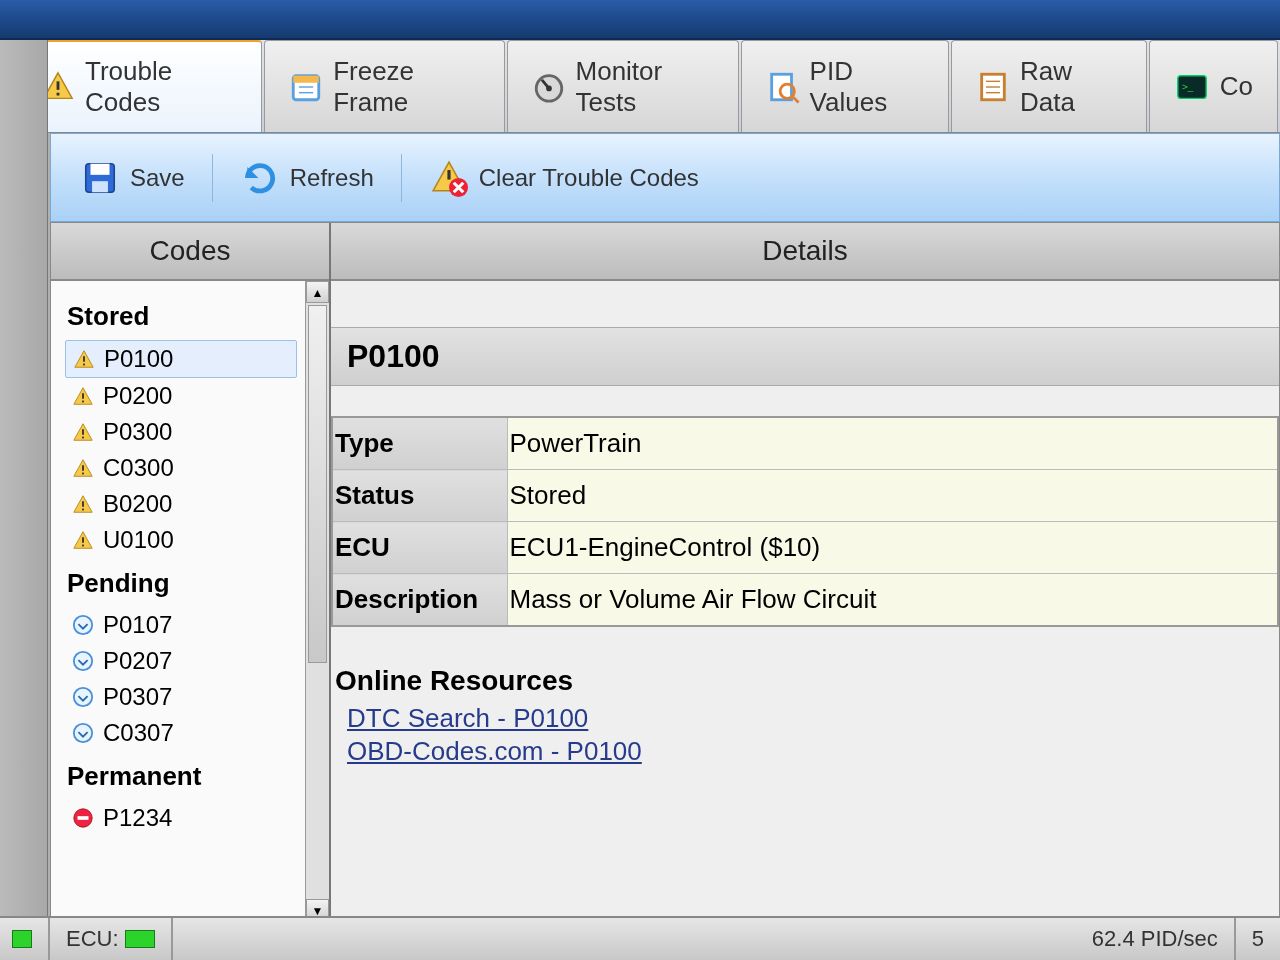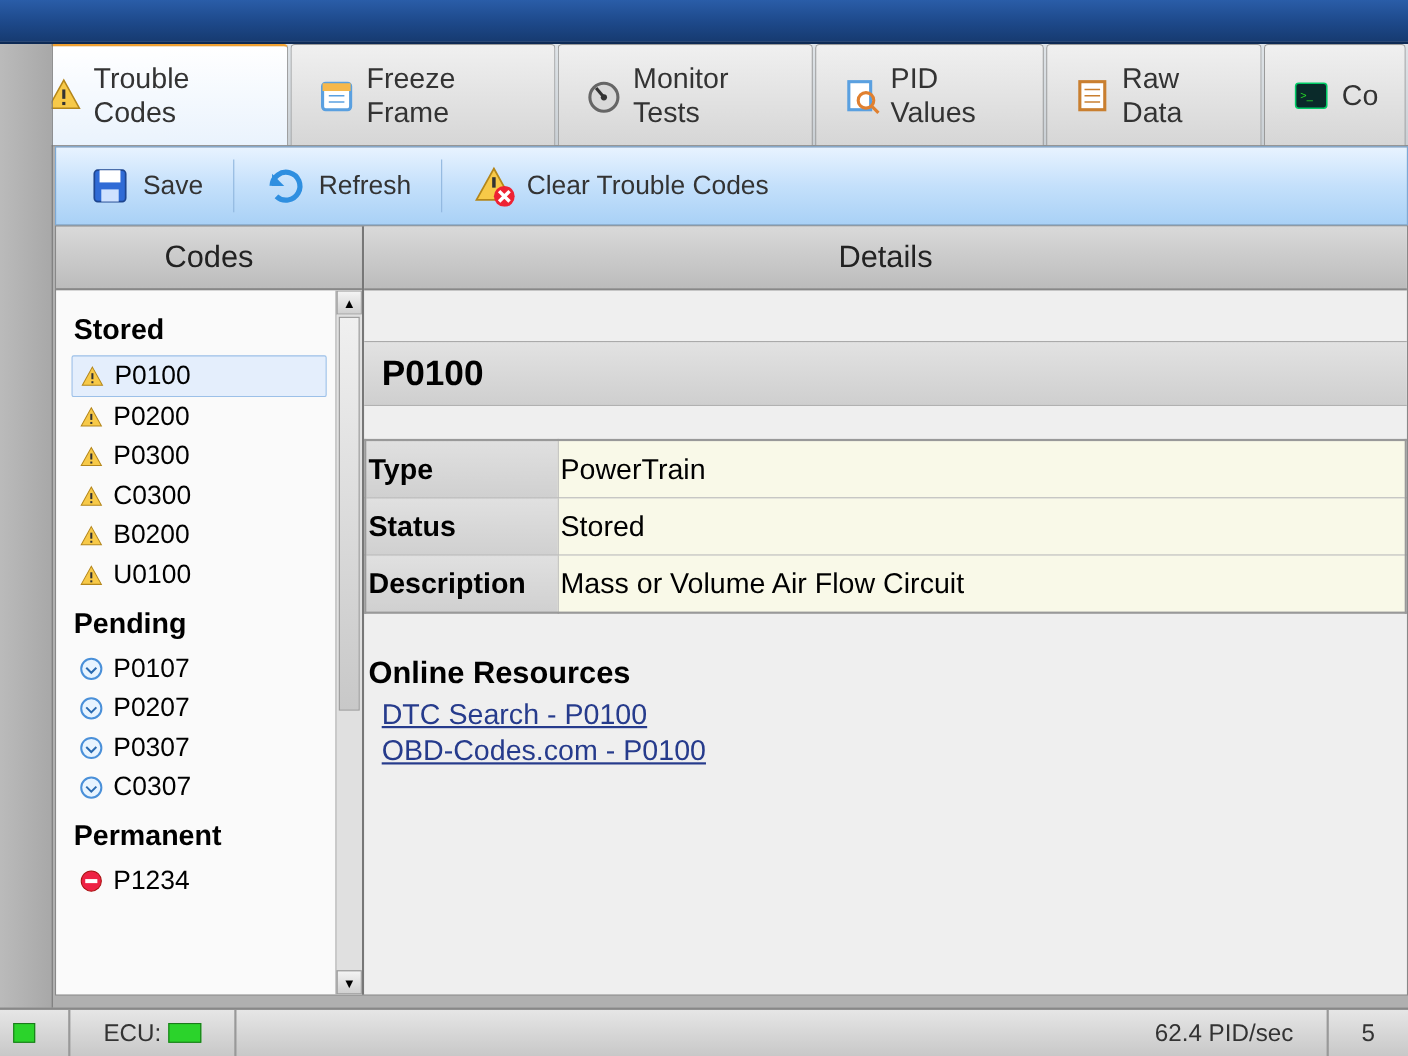--- a/index.html
+++ b/index.html
@@ -26,21 +26,21 @@
   }
   .tab.active {
     background: linear-gradient(to bottom, #ffffff 0%, #eaf3fd 100%);
     border-top: 2px solid #f0a030;
   }
   .tab-icon { width: 36px; height: 36px; display:inline-flex; align-items:center; justify-content:center; }
   
   .toolbar {
     background: linear-gradient(to bottom, #e8f3ff 0%, #c4e0fb 50%, #a9d1f6 100%);
     border: 1px solid #7ba9d6;
-    height: 72px;
+    height: 89px;
     display:flex; align-items:center; gap: 8px;
     padding: 14px 14px;
     margin: 0 0 0 50px;
   }
   .tool-btn {
     display:flex; align-items:center; gap:10px;
     padding: 8px 14px;
     font-size: 24px;
     color: #333;
     border: 1px solid transparent;
@@ -84,21 +84,21 @@
   
   .online-h { font-size:28px; font-weight:bold; margin:38px 0 6px 0; }
   .online-link { display:block; font-size:26px; color:#263b8c; text-decoration:underline; margin:2px 12px; cursor:pointer;}
   
   .status-bar {
     position:absolute; bottom:0; left:0; right:0; height:44px;
     background: linear-gradient(to bottom,#e6e6e6,#c8c8c8);
     border-top:2px solid #888;
     display:flex; align-items:center; font-size:22px; color:#333;
   }
-  .sb-cell { padding:0 30px; height:100%; display:flex; align-items:center; border-right:2px solid #999;}
+  .sb-cell { padding:0 16px; height:100%; display:flex; align-items:center; border-right:2px solid #999;}
   .led { width:30px; height:18px; background:#2bd32b; border:1px solid #1a7a1a; display:inline-block; margin-left:6px;}
   .led.sm { width:20px; }
   .sb-spacer { flex:1; border-right:2px solid #999;}
   
   .left-gutter {
     position:absolute; top:40px; left:-14px; width:62px; bottom:44px;
     background: linear-gradient(to right,#c0c0c0,#a8a8a8);
     border-right:1px solid #777;
   }
   
@@ -350,20 +350,24 @@
         <tbody>
             <tr>
           <td class="k">Type</td>
           <td class="v">PowerTrain</td>
         </tr>
         <tr>
           <td class="k">Status</td>
           <td class="v">Stored</td>
         </tr>
         <tr>
+          <td class="k">ECU</td>
+          <td class="v">ECU1-EngineControl ($10)</td>
+        </tr>
+        <tr>
           <td class="k">Description</td>
           <td class="v">Mass or Volume Air Flow Circuit</td>
         </tr>
       </tbody>
         </table>
       <div style="padding:0 4px;">
         <div class="online-h">Online Resources</div>
         <a class="online-link">DTC Search - P0100</a>
         <a class="online-link">OBD-Codes.com - P0100</a>
       </div>

